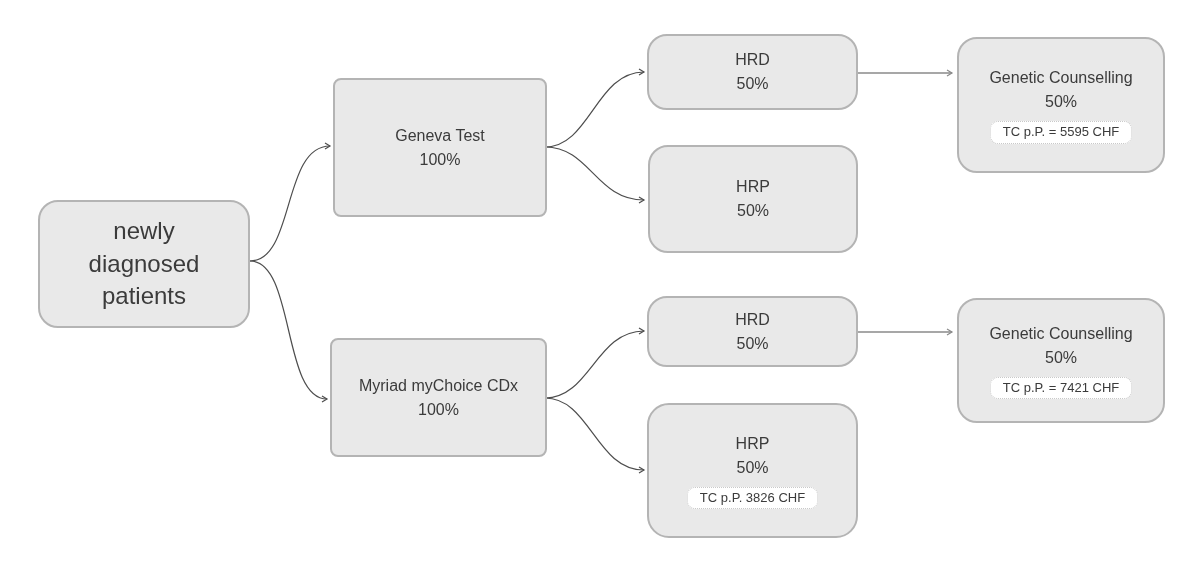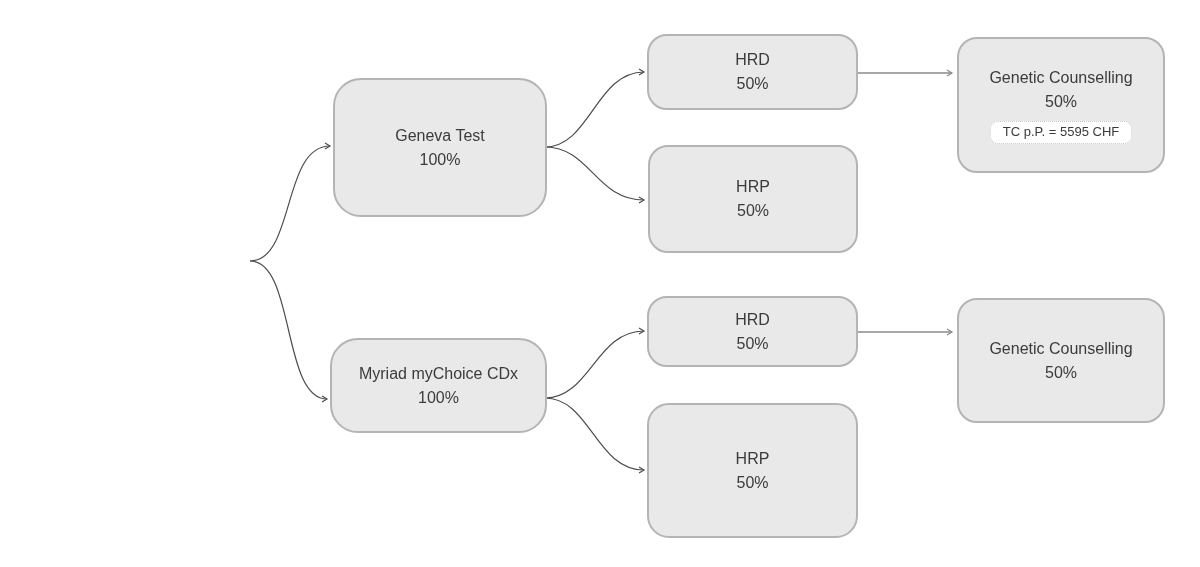--- a/index.html
+++ b/index.html
@@ -67,21 +67,21 @@
     font-size: 16px;
     line-height: 1.5;
   }
   .node-root {
     font-size: 24px;
     line-height: 1.35;
     padding: 0 26px;
     border-radius: 20px;
   }
   .node-mid {
-    border-radius: 28px;
+    border-radius: 8px;
   }
   .node-small {
     border-radius: 20px;
   }
   .node-label, .node-percent {
     white-space: nowrap;
   }
   .cost-chip {
     background: var(--chip-bg);
     border: 1px dotted var(--chip-border);
@@ -111,20 +111,23 @@
     <path class="edge" d="M250,261 C295,261 282,146 330,146" marker-end="url(#arrow-dark)"></path>
     <path class="edge" d="M250,261 C295,261 282,399 327,399" marker-end="url(#arrow-dark)"></path>
     <path class="edge" d="M545,147 C590,147 596,72 644,72" marker-end="url(#arrow-dark)"></path>
     <path class="edge" d="M545,147 C590,147 596,200 644,200" marker-end="url(#arrow-dark)"></path>
     <path class="edge-straight" d="M858,73 L952,73" marker-end="url(#arrow-light)"></path>
     <path class="edge" d="M545,398 C590,398 596,331 644,331" marker-end="url(#arrow-dark)"></path>
     <path class="edge" d="M545,398 C590,398 596,470 644,470" marker-end="url(#arrow-dark)"></path>
     <path class="edge-straight" d="M858,332 L952,332" marker-end="url(#arrow-light)"></path>
   </svg>
 
+  <div class="node node-root" style="left:38px; top:200px; width:212px; height:128px;">
+    <div>newly diagnosed patients</div>
+  </div>
 
   <div class="node node-mid" style="left:333px; top:78px; width:214px; height:139px;">
     <div class="node-label">Geneva Test</div>
     <div class="node-percent">100%</div>
   </div>
 
   <div class="node node-small" style="left:647px; top:34px; width:211px; height:76px;">
     <div class="node-label">HRD</div>
     <div class="node-percent">50%</div>
   </div>
@@ -133,33 +136,35 @@
     <div class="node-label">Genetic Counselling</div>
     <div class="node-percent">50%</div>
     <div class="cost-chip">TC p.P. = 5595 CHF</div>
   </div>
 
   <div class="node node-small" style="left:648px; top:145px; width:210px; height:108px;">
     <div class="node-label">HRP</div>
     <div class="node-percent">50%</div>
   </div>
 
-  <div class="node node-mid" style="left:330px; top:338px; width:217px; height:95px;">
+  <div class="node node-mid" style="left:330px; top:338px; width:217px; height:119px;">
     <div class="node-label">Myriad myChoice CDx</div>
     <div class="node-percent">100%</div>
   </div>
 
   <div class="node node-small" style="left:647px; top:296px; width:211px; height:71px;">
     <div class="node-label">HRD</div>
     <div class="node-percent">50%</div>
   </div>
 
   <div class="node node-small" style="left:957px; top:298px; width:208px; height:125px;">
     <div class="node-label">Genetic Counselling</div>
     <div class="node-percent">50%</div>
+    <div class="cost-chip">TC p.P. = 7421 CHF</div>
   </div>
 
   <div class="node node-small" style="left:647px; top:403px; width:211px; height:135px; border-radius:22px;">
     <div class="node-label">HRP</div>
     <div class="node-percent">50%</div>
+    <div class="cost-chip">TC p.P. 3826 CHF</div>
   </div>
 
 </div>
 
 </body></html>

